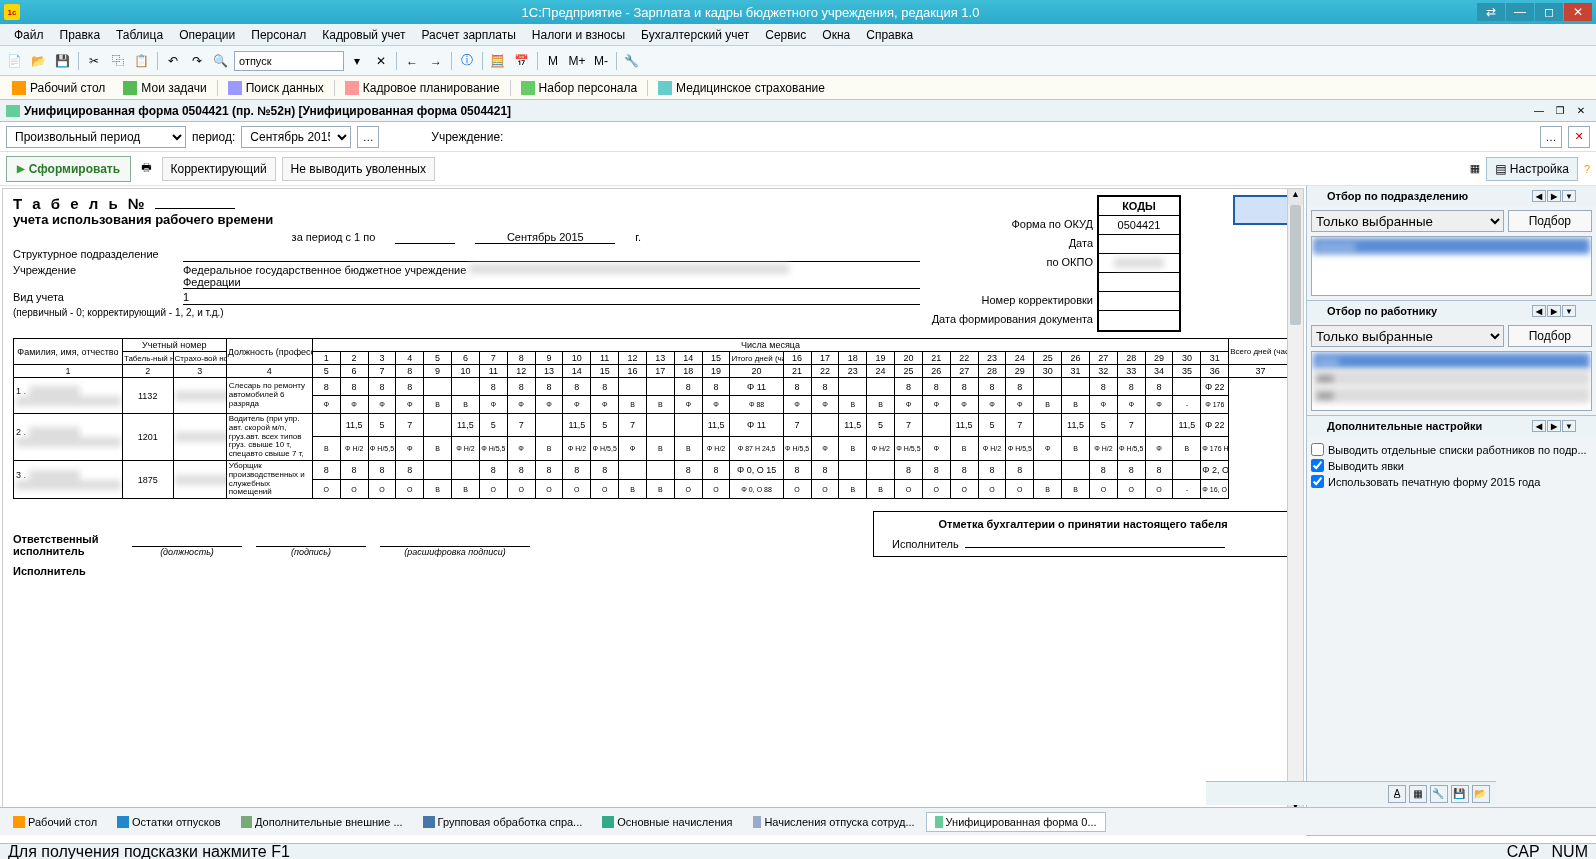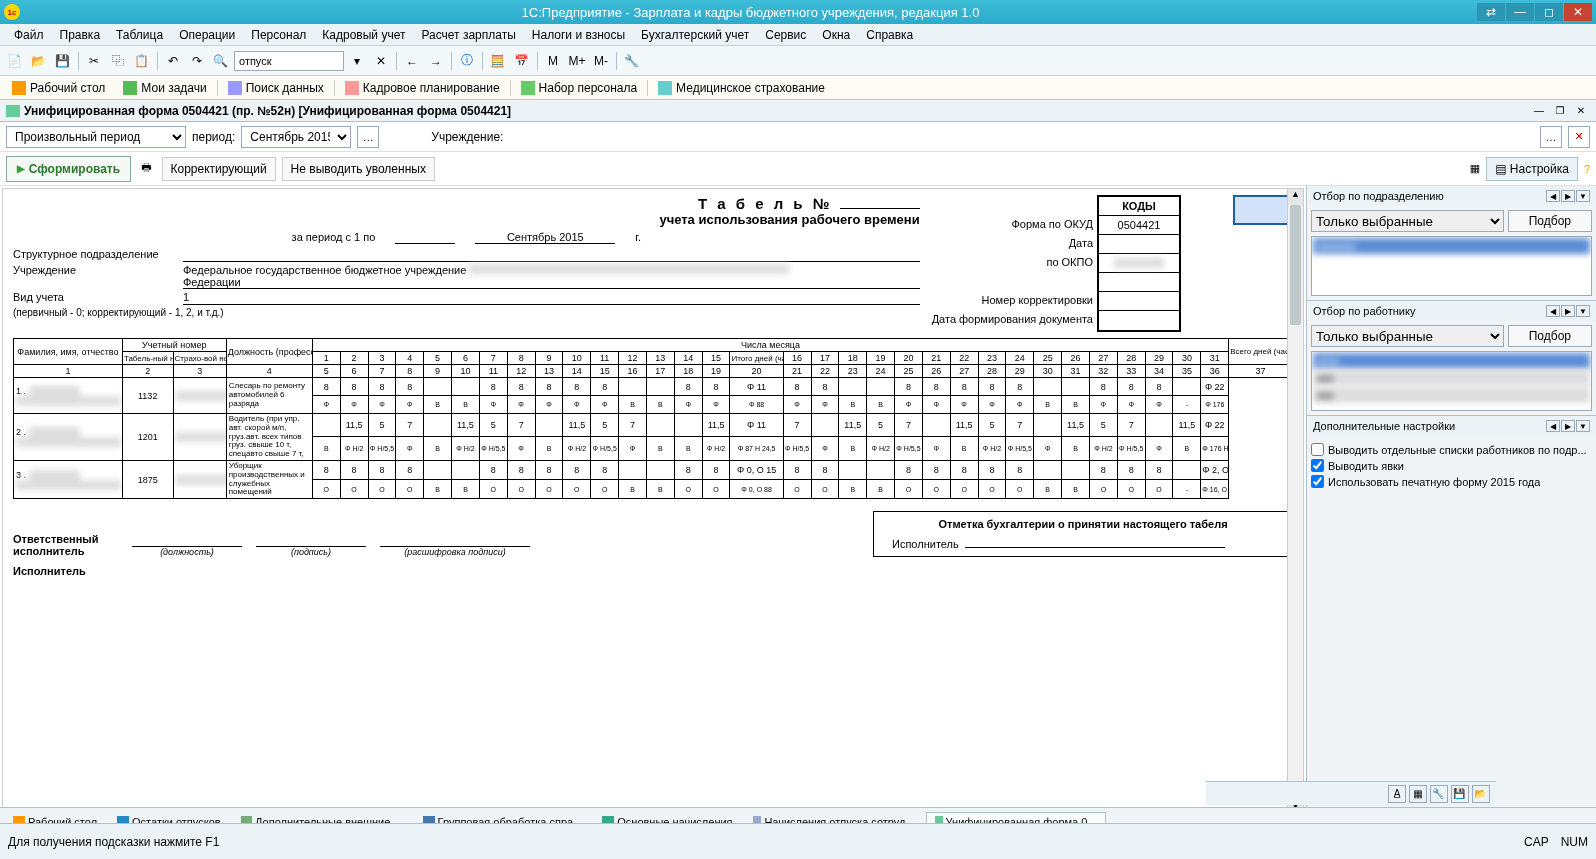--- a/index.html
+++ b/index.html
@@ -1,20 +1,20 @@
 <!DOCTYPE html>
 <html><head>
 <meta charset="utf-8">
 <style>
 * { box-sizing: border-box; margin: 0; padding: 0; font-family: Arial, sans-serif; }
 body { background: #fff; font-size: 11px; overflow: hidden; height: 859px; width: 1596px; position: relative; }
 
 
 .titlebar { background: linear-gradient(#3dbdd8, #2daacb); height: 24px; display: flex; align-items: center; padding: 0 4px; color: #fff; }
-.titlebar .logo { width: 16px; height: 16px; background: #ffd700; border-radius: 8px; margin-right: 4px; font-size: 8px; display:flex;align-items:center;justify-content:center;color:#c00; font-weight:bold;}
+.titlebar .logo { width: 16px; height: 16px; background: #ffd700; border-radius: 2px; margin-right: 4px; font-size: 8px; display:flex;align-items:center;justify-content:center;color:#c00; font-weight:bold;}
 .titlebar .title { flex: 1; text-align: center; font-size: 13px; }
 .titlebar .ctrls { display: flex; gap: 1px; }
 .titlebar .ctrls div { width: 28px; height: 18px; display: flex; align-items: center; justify-content: center; font-size: 12px; cursor: pointer; }
 .titlebar .ctrls .close { background: #c74434; }
 .titlebar .ctrls .other { background: #2b96b3; }
 
 
 .menubar { background: #ecf3f6; height: 22px; display: flex; align-items: center; padding: 0 6px; border-bottom: 1px solid #c3d0d6; }
 .menubar span { padding: 3px 8px; cursor: pointer; font-size: 12px; }
 
@@ -51,21 +51,21 @@
 .actionrow .tbtn2 { height: 24px; padding: 0 8px; border: 1px solid #ccc; background: #f8f8f8; cursor: pointer; font-size: 12px; }
 .actionrow .spacer { flex: 1; }
 .actionrow .settingsbtn { height: 24px; padding: 0 8px; border: 1px solid #aac2cf; background: #ecf3f6; cursor: pointer; font-size: 12px; }
 
 
 .maincontent { display: flex; height: 650px; }
 .reportarea { flex: 1; overflow: auto; position: relative; background: #fff; border: 1px solid #ccc; margin: 2px; }
 .reportinner { padding: 6px 10px; }
 
 
-.rpthdr { text-align: right; }
+.rpthdr { text-align: left; }
 .rpthdr .t1 { font-size: 15px; font-weight: bold; letter-spacing: 3px; }
 .rpthdr .t2 { font-size: 13px; font-weight: bold; }
 
 .rptmeta { display: flex; gap: 10px; margin-bottom: 4px; font-size: 11px; }
 .rptmeta .left { flex: 1; }
 .rptmeta .left .row { display: flex; margin-bottom: 2px; }
 .rptmeta .left .lbl { width: 170px; }
 .rptmeta .left .val { flex: 1; border-bottom: 1px solid #000; min-height: 14px; }
 
 .codetable { display: flex; gap: 4px; align-items: flex-start; }
@@ -95,21 +95,21 @@
 .sigarea .sigleft { display: flex; gap: 14px; align-items: flex-end; }
 .sigarea .sigleft .lbl { font-weight: bold; width: 105px; }
 .sigarea .sigleft .line { border-bottom: 1px solid #000; width: 110px; text-align: center; font-style: italic; font-size: 10px; }
 .sigarea .acctbox { border: 1px solid #000; padding: 6px 18px; margin-left: auto; width: 420px; }
 .sigarea .acctbox .hdr { font-weight: bold; text-align: center; margin-bottom: 8px; }
 .sigarea .acctbox .sl { border-bottom: 1px solid #000; display: inline-block; width: 260px; margin-left: 6px; }
 
 
 .rightpanel { width: 290px; background: #f0f4f6; border-left: 1px solid #aac2cf; display: flex; flex-direction: column; }
 .panel { border-bottom: 1px solid #aac2cf; }
-.panel .phdr { background: #ecf3f6; padding: 4px 6px; font-size: 11px; display: flex; align-items: center; }
+.panel .phdr { background: #ecf3f6; padding: 4px 20px; font-size: 11px; display: flex; align-items: center; font-weight: bold; }
 .panel .phdr .txt { flex: 1; }
 .panel .phdr .pbtns { display: flex; gap: 1px; }
 .panel .phdr .pbtns div { width: 14px; height: 12px; border: 1px solid #9ab; font-size: 8px; display:flex;align-items:center;justify-content:center;cursor:pointer; }
 .panel .pbody { padding: 4px; }
 .panel .prow { display: flex; gap: 4px; margin-bottom: 4px; }
 .panel .prow select { flex: 1; height: 22px; border: 1px solid #9ab; }
 .panel .selectbtn { padding: 2px 20px; border: 1px solid #9ab; background: #f8f8f8; cursor: pointer; font-size: 12px; }
 .panel .listbox { border: 1px solid #9ab; background: #fff; height: 60px; overflow: auto; }
 .panel .listbox .item { background: #5a8dd6; color: #fff; padding: 2px 4px; margin: 1px; }
 .panel .check { display: flex; align-items: center; gap: 4px; margin: 3px 0; font-size: 11px; }
@@ -118,21 +118,21 @@
 .bottomtb { position: absolute; bottom: 54px; left: 1206px; width: 290px; height: 24px; background: #ecf3f6; border-top: 1px solid #aac2cf; display: flex; align-items: center; justify-content: flex-end; gap: 3px; padding: 0 6px; }
 .bottomtb .btb { width: 18px; height: 18px; border: 1px solid #9ab; cursor: pointer; display:flex;align-items:center;justify-content:center;font-size:10px; }
 
 
 .taskbar { position: absolute; bottom: 24px; left: 0; right: 0; height: 28px; background: #f0f4f6; border-top: 1px solid #aac2cf; display: flex; align-items: center; padding: 0 4px; gap: 2px; }
 .taskbar .task { padding: 3px 8px; border: 1px solid transparent; cursor: pointer; font-size: 11px; display: flex; align-items: center; gap: 3px; max-width: 180px; overflow: hidden; white-space: nowrap; }
 .taskbar .task.active { background: #fff; border: 1px solid #aac2cf; }
 .taskbar .task .tico { width: 12px; height: 12px; }
 
 
-.statusbar { position: absolute; bottom: 0; left: 0; right: 0; height: 36px; background: #ecf3f6; border-top: 1px solid #aac2cf; display: flex; align-items: center; padding: 0 8px; font-size: 12px; }
+.statusbar { position: absolute; bottom: 0; left: 0; right: 0; height: 16px; background: #ecf3f6; border-top: 1px solid #aac2cf; display: flex; align-items: center; padding: 0 8px; font-size: 16px; }
 .statusbar .sl { flex: 1; }
 .statusbar .sr { display: flex; gap: 12px; }
 
 
 .vscroll { position: absolute; right: 0; top: 0; bottom: 16px; width: 16px; background: #f0f0f0; border-left: 1px solid #ccc; }
 .vscroll .thumb { position: absolute; left: 2px; right: 2px; top: 16px; height: 120px; background: #c0c8cc; border-radius: 2px; }
 .vscroll .arr { position: absolute; left: 0; right: 0; height: 16px; text-align: center; font-size: 9px; background: #e6e6e6; cursor:pointer;}
 .vscroll .up { top: 0; }
 .vscroll .down { bottom: 0; }
 .hscroll { position: absolute; left: 0; right: 16px; bottom: 0; height: 16px; background: #f0f0f0; border-top: 1px solid #ccc; }

